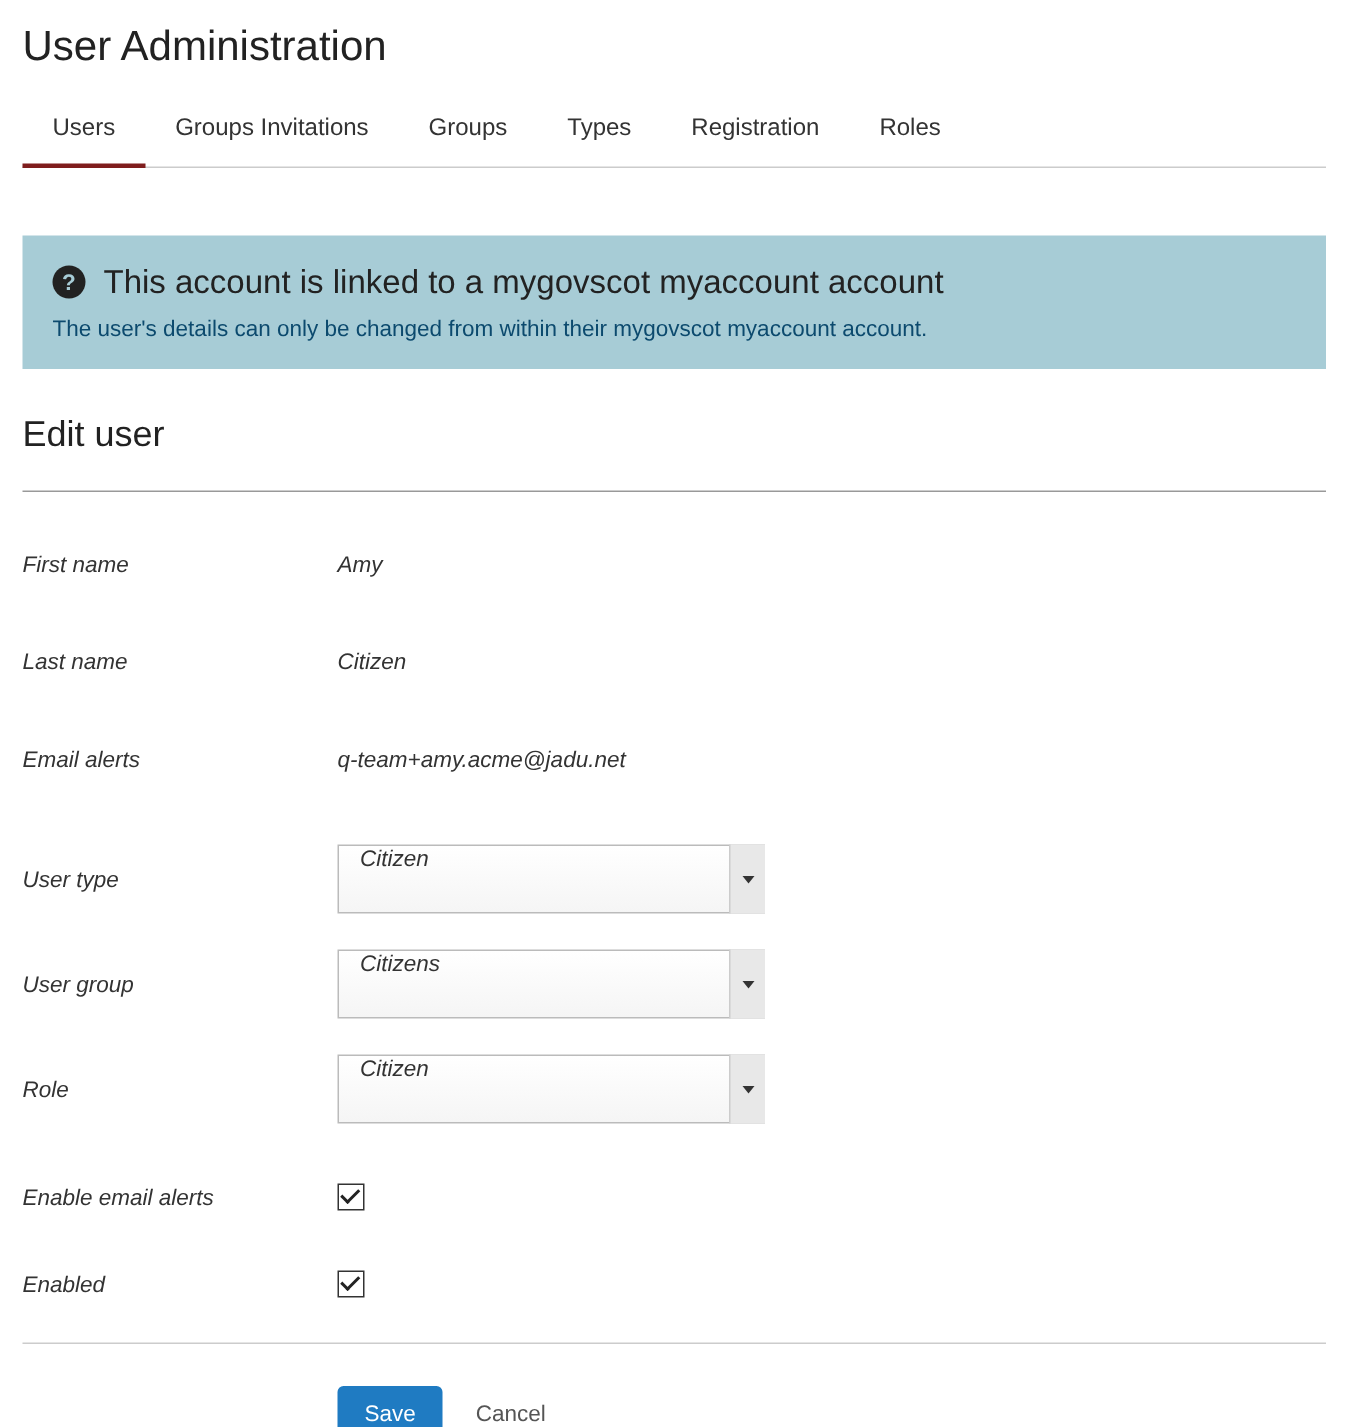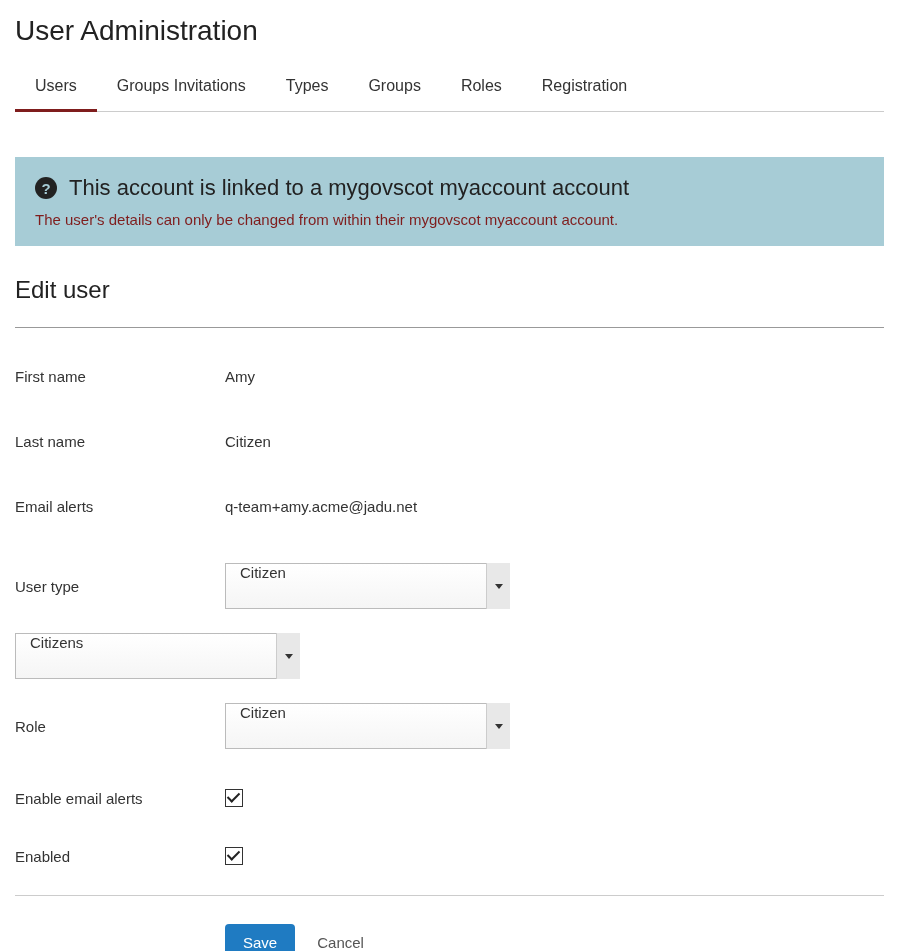--- a/index.html
+++ b/index.html
@@ -57,34 +57,35 @@
   flex-shrink: 0;
 }
 .alert-title {
   font-size: 22px;
   font-weight: 400;
   color: #222;
   text-align: center;
 }
 .alert-body {
   font-size: 15px;
-  color: #7f1d1d;
+  color: #0c4a6e;
 }
 .section-title {
   font-size: 24px;
   font-weight: 400;
   color: #222;
   border-bottom: 1px solid #999;
   padding-bottom: 23px;
   margin-bottom: 40px;
 }
 .form-row {
   display: flex;
   align-items: center;
   margin-bottom: 48px;
+  font-style: italic;
 }
 .form-row.dropdown-row { margin-bottom: 24px; }
 .form-label {
   width: 210px;
   font-size: 15px;
   color: #333;
   flex-shrink: 0;
 }
 .form-value {
   font-size: 15px;
@@ -178,24 +179,24 @@
 }
 </style>
 </head>
 <body>
 
 <h1 class="page-title">User Administration</h1>
 
 <div class="tabs">
   <div class="tab active">Users</div>
   <div class="tab">Groups Invitations</div>
+  <div class="tab">Groups</div>
   <div class="tab">Types</div>
-  <div class="tab">Groups</div>
+  <div class="tab">Registration</div>
   <div class="tab">Roles</div>
-  <div class="tab">Registration</div>
 </div>
 
 <div class="alert">
   <div class="alert-header">
     <span class="help-icon">?</span>
     <span class="alert-title">This account is linked to a mygovscot myaccount account</span>
   </div>
   <div class="alert-body">The user's details can only be changed from within their mygovscot myaccount account.</div>
 </div>
 
@@ -218,20 +219,21 @@
 
 <div class="form-row dropdown-row">
   <div class="form-label">User type</div>
   <div class="select-wrap">
     <div class="select">Citizen</div>
     <div class="select-arrow"></div>
   </div>
 </div>
 
 <div class="form-row dropdown-row">
+  <div class="form-label">User group</div>
   <div class="select-wrap">
     <div class="select">Citizens</div>
     <div class="select-arrow"></div>
   </div>
 </div>
 
 <div class="form-row" style="margin-bottom:40px;">
   <div class="form-label">Role</div>
   <div class="select-wrap">
     <div class="select">Citizen</div>

